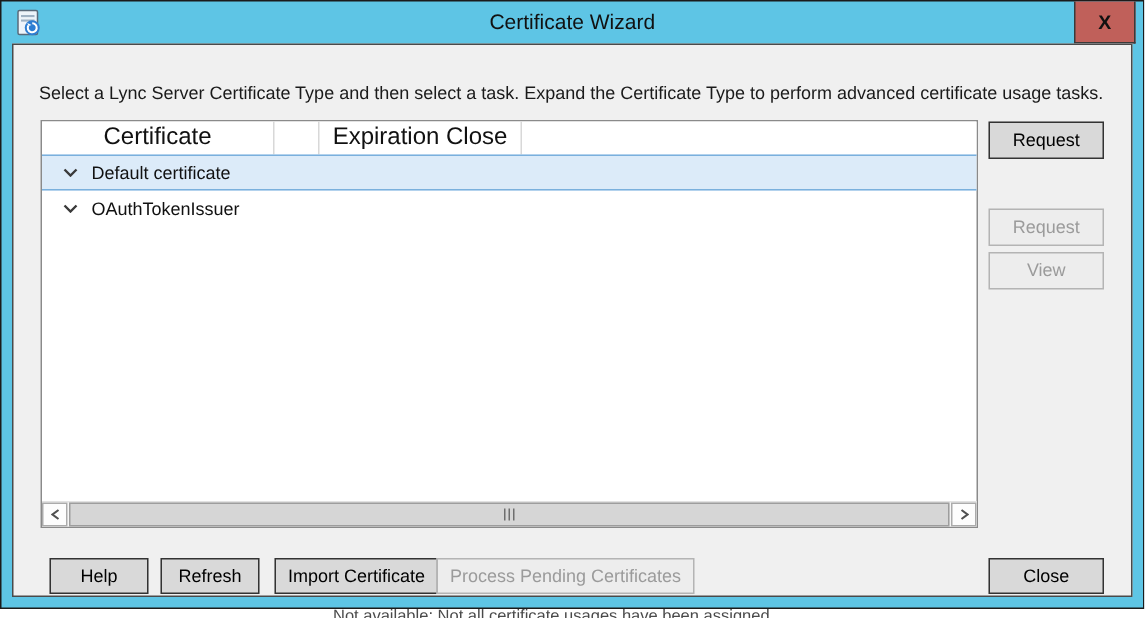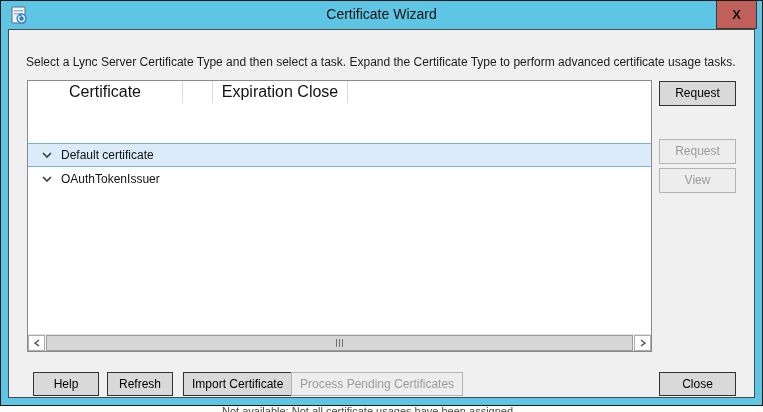--- a/index.html
+++ b/index.html
@@ -55,21 +55,20 @@
 
   .lb-row {
     position:relative; height:24px; display:flex; align-items:center;
     font-size:12px; color:#111; padding-left:14px;
   }
   .lb-row .chev { margin-right:9px; display:inline-flex; }
   .lb-row.selected {
     background: var(--selected_row_bg, #dcebf9);
     border-top:1px solid var(--selected_row_border, #7ab0dd);
     border-bottom:1px solid var(--selected_row_border, #7ab0dd);
-    margin-top:40px;
   }
 
   
   .hscroll {
     position:absolute; left:0; right:0; bottom:0; height:17px;
     background:#f6f6f6; border-top:1px solid #e2e2e2;
   }
   .hs-arrow {
     position:absolute; top:0; width:17px; height:16px; background:#fdfdfd;
     border:1px solid #ababab; display:flex; align-items:center; justify-content:center;

